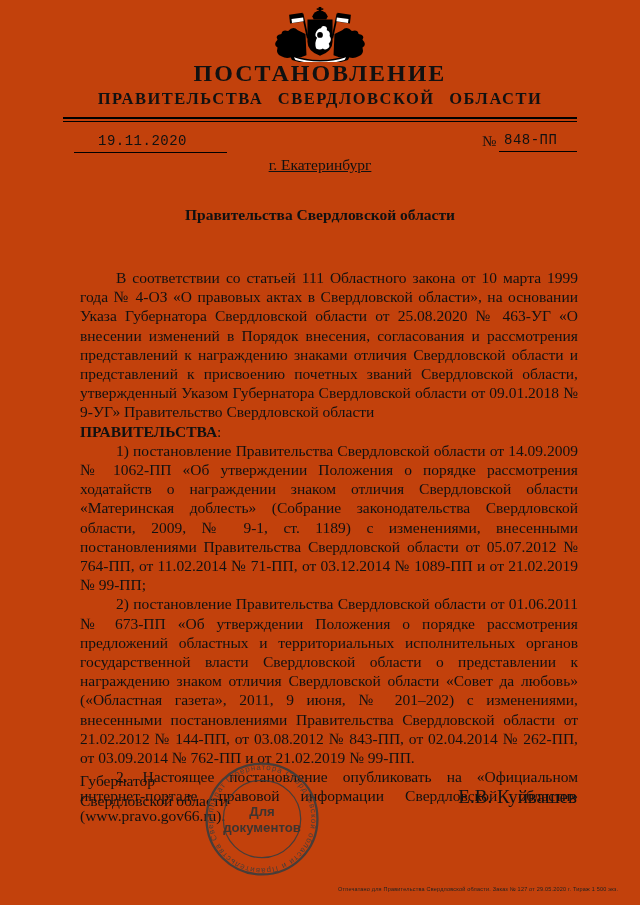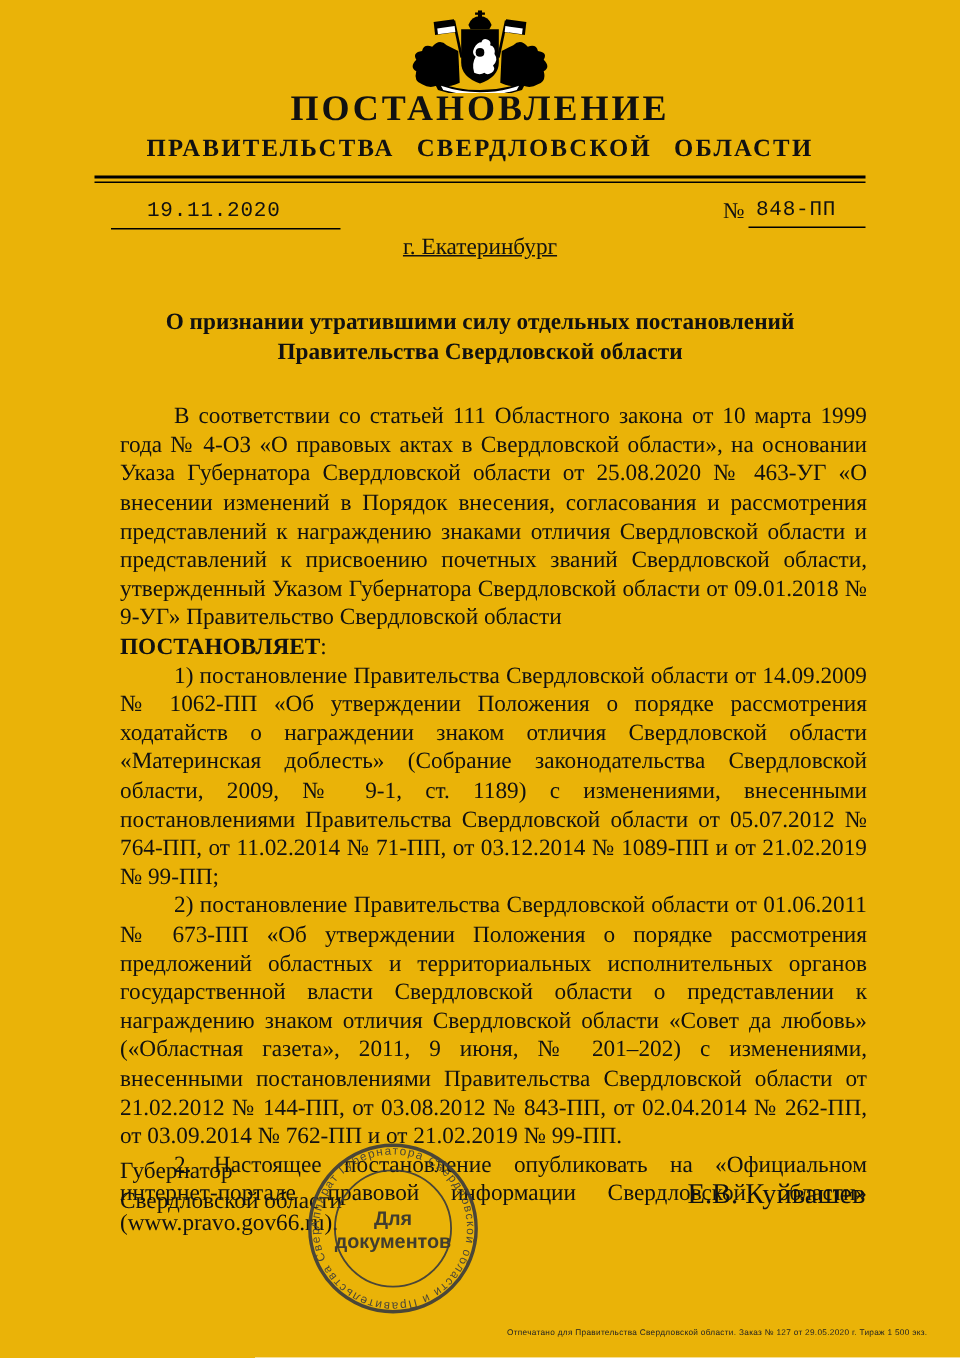--- a/index.html
+++ b/index.html
@@ -1,19 +1,19 @@
 <!DOCTYPE html>
 <html><head>
 <meta charset="utf-8">
 <style>
   html,body{margin:0;padding:0;background:#fff;}
   .page{
     position:relative;
     width:640px;height:905px;
-    background:#eab308;
+    background:#c2410c;
     font-family:"Liberation Serif", serif;
     color:#111;
     overflow:hidden;
   }
   
   .coat{position:absolute;top:6px;left:50%;transform:translateX(-50%);}
   .doc-type{
     position:absolute;top:60px;left:0;width:100%;
     text-align:center;font-weight:bold;font-size:24px;letter-spacing:2px;
   }
@@ -101,27 +101,26 @@
   <div class="double-rule"></div>
 
   <div class="date-value">19.11.2020</div>
   <div class="date-underline"></div>
   <div class="num-label">№</div>
   <div class="num-value">848-ПП</div>
   <div class="num-underline"></div>
   <div class="city">г. Екатеринбург</div>
 
   <div class="subject">
-    <div>О признании утратившими силу отдельных постановлений</div>
     <div>Правительства Свердловской области</div>
   </div>
 
   <div class="body-text">
     <p class="p-indent">В соответствии со статьей 111 Областного закона от 10 марта 1999 года № 4-ОЗ «О правовых актах в Свердловской области», на основании Указа Губернатора Свердловской области от 25.08.2020 № 463-УГ «О внесении изменений в Порядок внесения, согласования и рассмотрения представлений к награждению знаками отличия Свердловской области и представлений к присвоению почетных званий Свердловской области, утвержденный Указом Губернатора Свердловской области от 09.01.2018 № 9-УГ» Правительство Свердловской области</p>
-    <p class="resolves"><span>ПОСТАНОВЛЯЕТ</span><span class="colon">:</span></p>
+    <p class="resolves"><span>ПРАВИТЕЛЬСТВА</span><span class="colon">:</span></p>
     <p class="p-indent">1) постановление Правительства Свердловской области от 14.09.2009 № 1062-ПП «Об утверждении Положения о порядке рассмотрения ходатайств о награждении знаком отличия Свердловской области «Материнская доблесть» (Собрание законодательства Свердловской области, 2009, № 9-1, ст. 1189) с изменениями, внесенными постановлениями Правительства Свердловской области от 05.07.2012 № 764-ПП, от 11.02.2014 № 71-ПП, от 03.12.2014 № 1089-ПП и от 21.02.2019 № 99-ПП;</p>
     <p class="p-indent">2) постановление Правительства Свердловской области от 01.06.2011 № 673-ПП «Об утверждении Положения о порядке рассмотрения предложений областных и территориальных исполнительных органов государственной власти Свердловской области о представлении к награждению знаком отличия Свердловской области «Совет да любовь» («Областная газета», 2011, 9 июня, № 201–202) с изменениями, внесенными постановлениями Правительства Свердловской области от 21.02.2012 № 144-ПП, от 03.08.2012 № 843-ПП, от 02.04.2014 № 262-ПП, от 03.09.2014 № 762-ПП и от 21.02.2019 № 99-ПП.</p>
     <p class="p-indent">2. Настоящее постановление опубликовать на «Официальном интернет-портале правовой информации Свердловской области» (www.pravo.gov66.ru).</p>
   </div>
 
   <div class="sig-left">
     <div>Губернатор</div>
     <div>Свердловской области</div>
   </div>
   <div class="sig-right">Е.В. Куйвашев</div>

